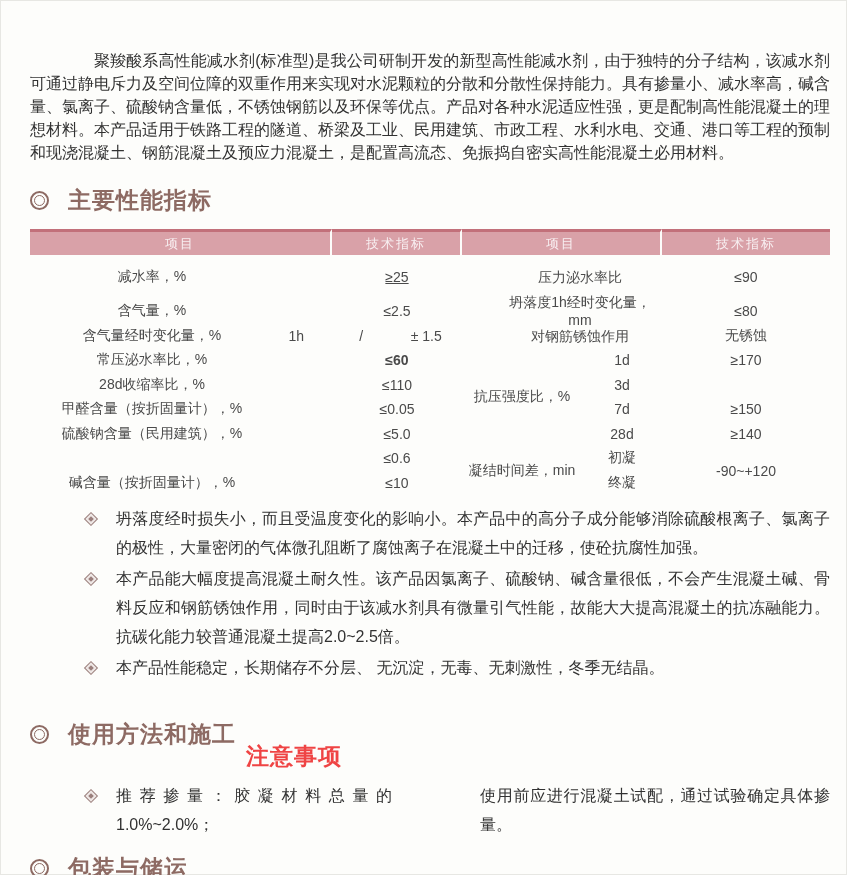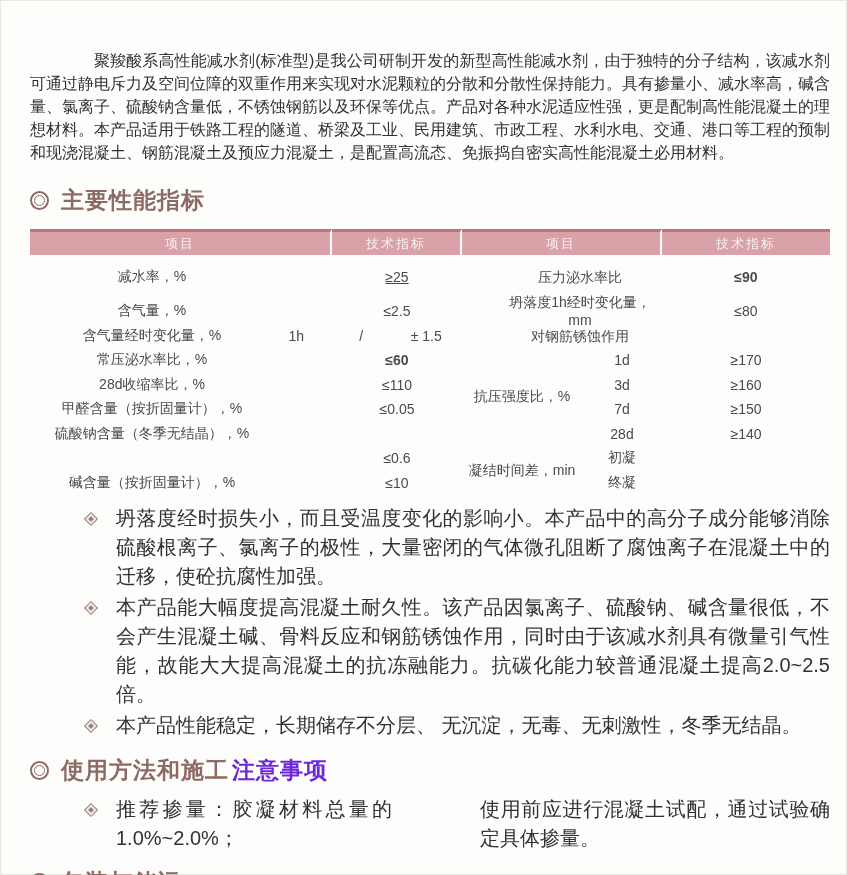--- a/index.html
+++ b/index.html
@@ -18,34 +18,34 @@
   .intro{
     width:800px;
     font-size:16px;line-height:23px;
     text-align:justify;
     text-indent:4em;
     color:#323232;
   }
 
   
   .sec-head{
-    display:flex;align-items:center;gap:12px;
+    display:flex;align-items:center;gap:19px;
     color:#8d6a63;font-size:23px;font-weight:bold;
     letter-spacing:1px;
   }
   .bullseye{
     width:15px;height:15px;flex:0 0 auto;
     border:2px solid #8d6a63;border-radius:50%;
     position:relative;
   }
   .bullseye::after{
     content:"";position:absolute;inset:2px;
     border:1.5px solid #8d6a63;border-radius:50%;
   }
-  .sec-head .tail{color:#6d28d9;}
+  .sec-head .tail{color:#ef4444;margin-top:44px;}
 
   
   .perf-table{
     margin-top:13px;
     display:grid;
     grid-template-columns:302px 130px 120px 80px 168px;
     grid-template-rows:26px 44px repeat(8,24.5px);
     width:800px;
     font-size:14px;color:#4a4a4a;
   }
@@ -66,21 +66,21 @@
   .r-label{grid-column:3 / span 2;flex-direction:column;line-height:18px;margin-left:36px;}
   .r-val{grid-column:5;}
   .g-label{grid-column:3;}
   .g-age{grid-column:4;}
 
   
   .blist{margin-top:9px;}
   .bullet-row{
     display:flex;align-items:flex-start;gap:20px;
     margin-left:56px;width:744px;
-    font-size:20px;line-height:29px;color:#323232;
+    font-size:16px;line-height:29px;color:#323232;
     margin-bottom:2px;
   }
   .diamond{
     flex:0 0 auto;width:8px;height:8px;margin-top:10px;
     border:1px solid #9a7f7c;transform:rotate(45deg);
     position:relative;background:#efe8e6;
   }
   .diamond::after{content:"";position:absolute;inset:2px;background:#9a7f7c;}
   .btext{text-align:justify;flex:1;}
   .usage-line{display:flex;}
@@ -127,50 +127,52 @@
 
     <div class="cell c1" style="grid-row:5;">常压泌水率比，%</div>
     <div class="cell c2" style="grid-row:5;font-weight:bold;">≤60</div>
 
     <div class="cell c1" style="grid-row:6;">28d收缩率比，%</div>
     <div class="cell c2" style="grid-row:6;">≤110</div>
 
     <div class="cell c1" style="grid-row:7;">甲醛含量（按折固量计），%</div>
     <div class="cell c2" style="grid-row:7;">≤0.05</div>
 
-    <div class="cell c1" style="grid-row:8;">硫酸钠含量（冬季无结晶），%</div>
+    <div class="cell c1" style="grid-row:8;">硫酸钠含量（民用建筑），%</div>
+    <div class="cell c2" style="grid-row:8;">≤5.0</div>
 
     <div class="cell c2" style="grid-row:9;">≤0.6</div>
 
     <div class="cell c1" style="grid-row:10;">碱含量（按折固量计），%</div>
     <div class="cell c2" style="grid-row:10;">≤10</div>
 
     <div class="cell r-label" style="grid-row:2;">
       <span>压力泌水率比</span>
     </div>
-    <div class="cell r-val" style="grid-row:2;font-weight:bold;">≤90</div>
+    <div class="cell r-val" style="grid-row:2;">≤90</div>
 
     <div class="cell r-label" style="grid-row:3;">坍落度1h经时变化量，mm</div>
     <div class="cell r-val" style="grid-row:3;">≤80</div>
 
     <div class="cell r-label" style="grid-row:4;">对钢筋锈蚀作用</div>
+    <div class="cell r-val" style="grid-row:4;">无锈蚀</div>
 
     <div class="cell g-label" style="grid-row:5 / span 4;">抗压强度比，%</div>
     <div class="cell g-age" style="grid-row:5;">1d</div>
     <div class="cell r-val" style="grid-row:5;">≥170</div>
     <div class="cell g-age" style="grid-row:6;">3d</div>
-    <div class="cell r-val" style="grid-row:6;">≥160</div>
     <div class="cell g-age" style="grid-row:7;">7d</div>
     <div class="cell r-val" style="grid-row:7;">≥150</div>
     <div class="cell g-age" style="grid-row:8;">28d</div>
     <div class="cell r-val" style="grid-row:8;">≥140</div>
 
     <div class="cell g-label" style="grid-row:9 / span 2;">凝结时间差，min</div>
     <div class="cell g-age" style="grid-row:9;">初凝</div>
     <div class="cell g-age" style="grid-row:10;">终凝</div>
+    <div class="cell r-val" style="grid-row:9 / span 2;">-90~+120</div>
   </div>
 
 
   <div class="blist">
     <div class="bullet-row">
       <span class="diamond"></span>
       <span class="btext">坍落度经时损失小，而且受温度变化的影响小。本产品中的高分子成分能够消除硫酸根离子、氯离子的极性，大量密闭的气体微孔阻断了腐蚀离子在混凝土中的迁移，使砼抗腐性加强。</span>
     </div>
     <div class="bullet-row">
       <span class="diamond"></span>

